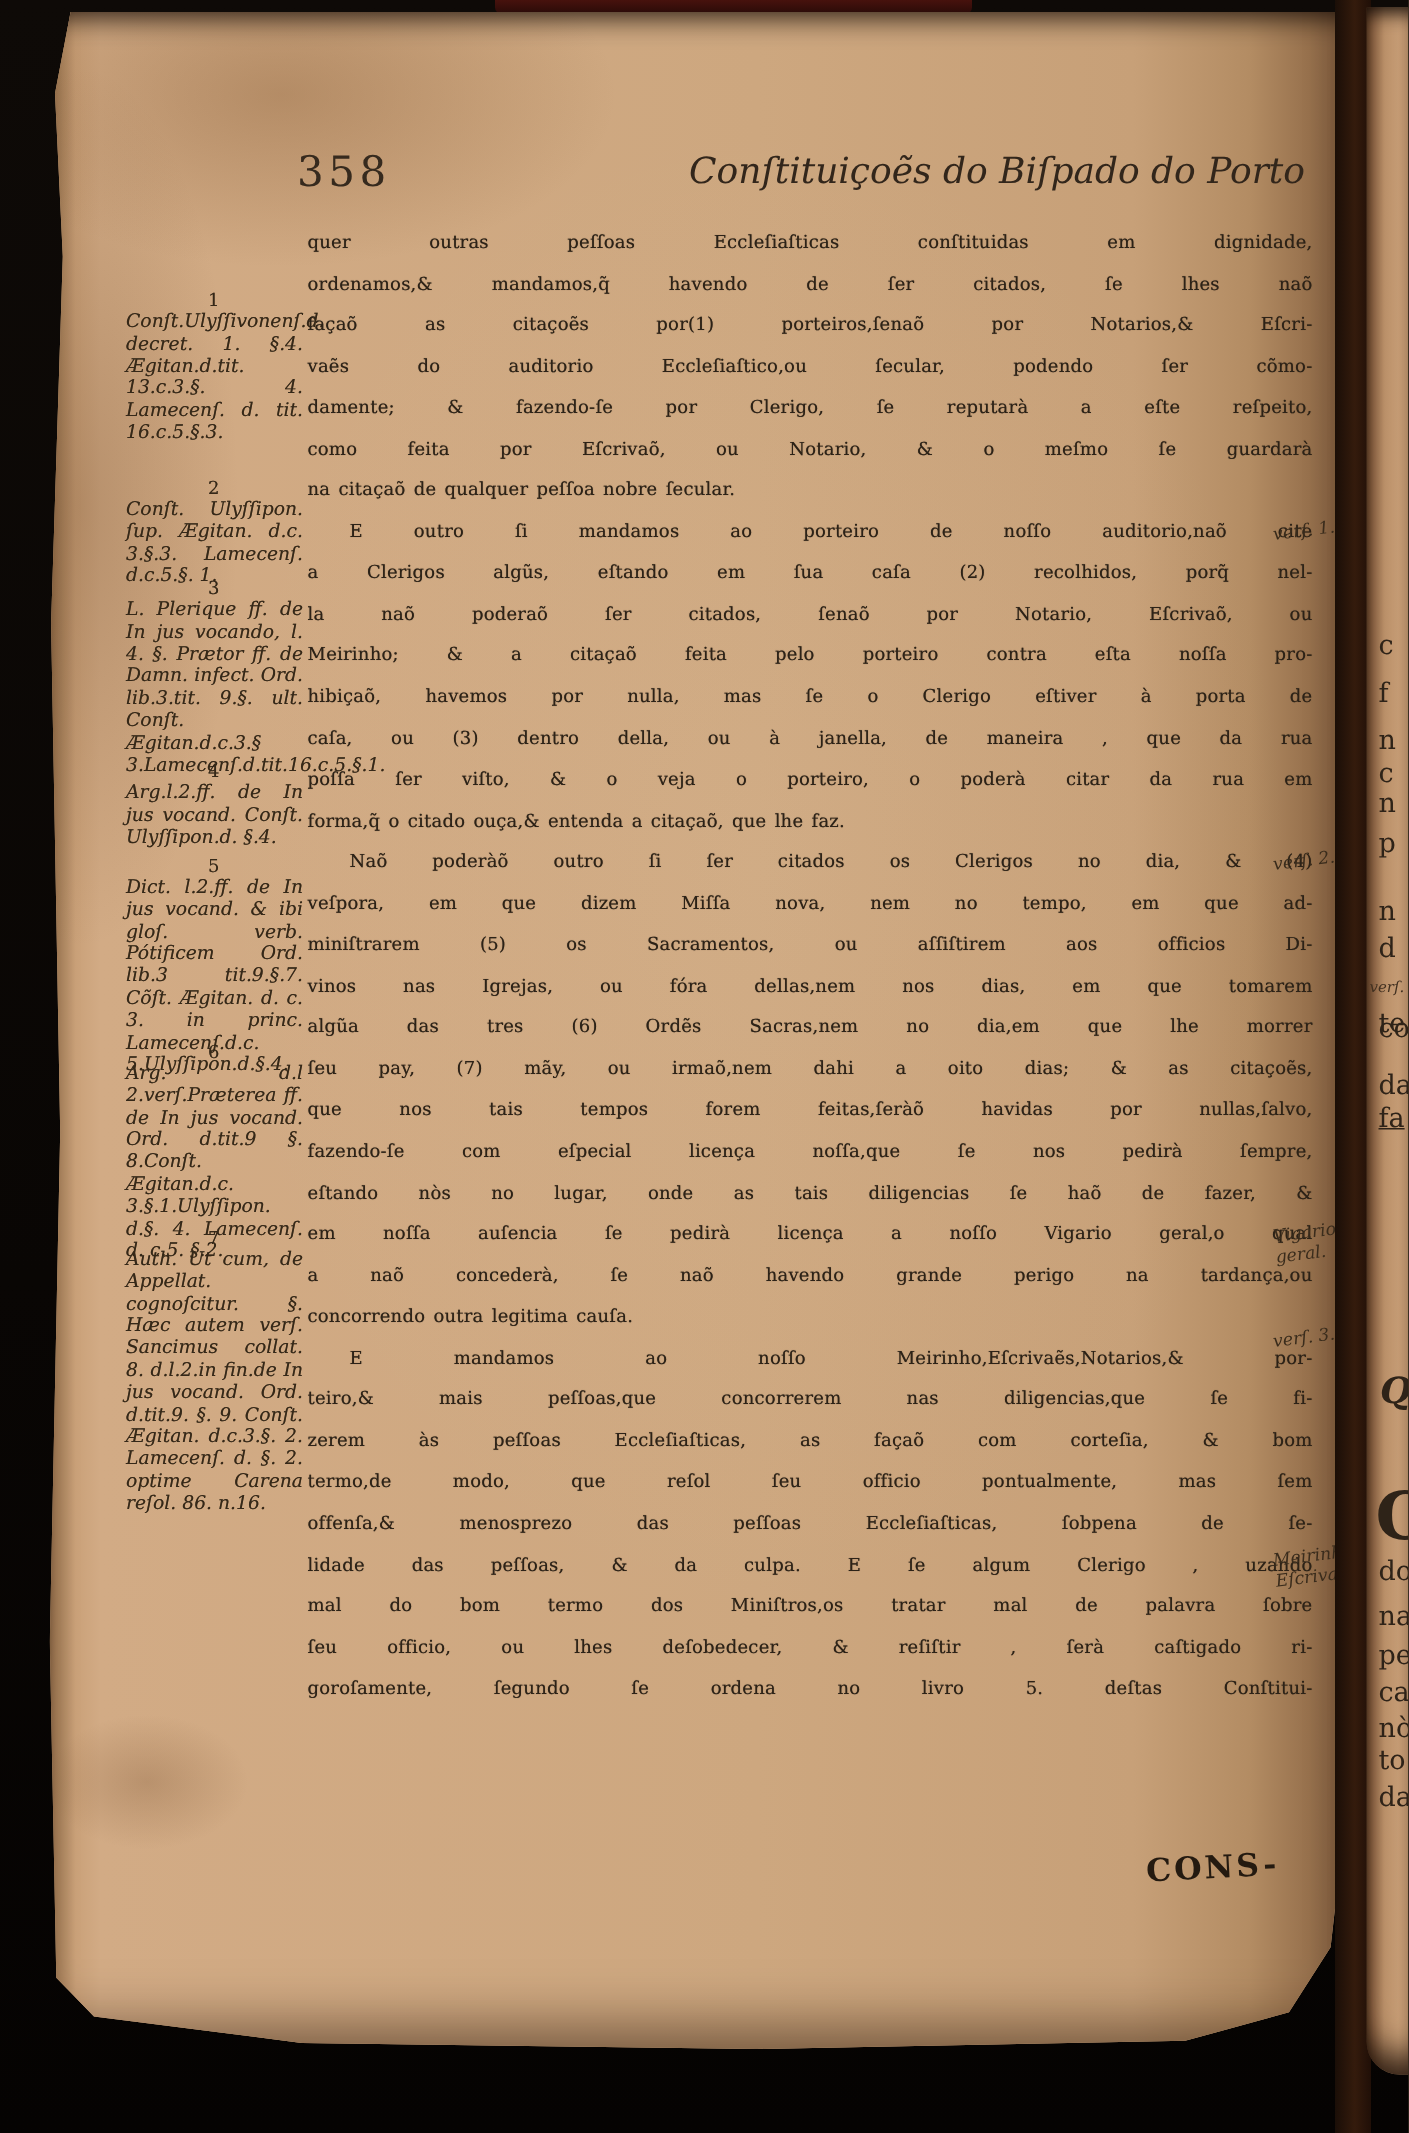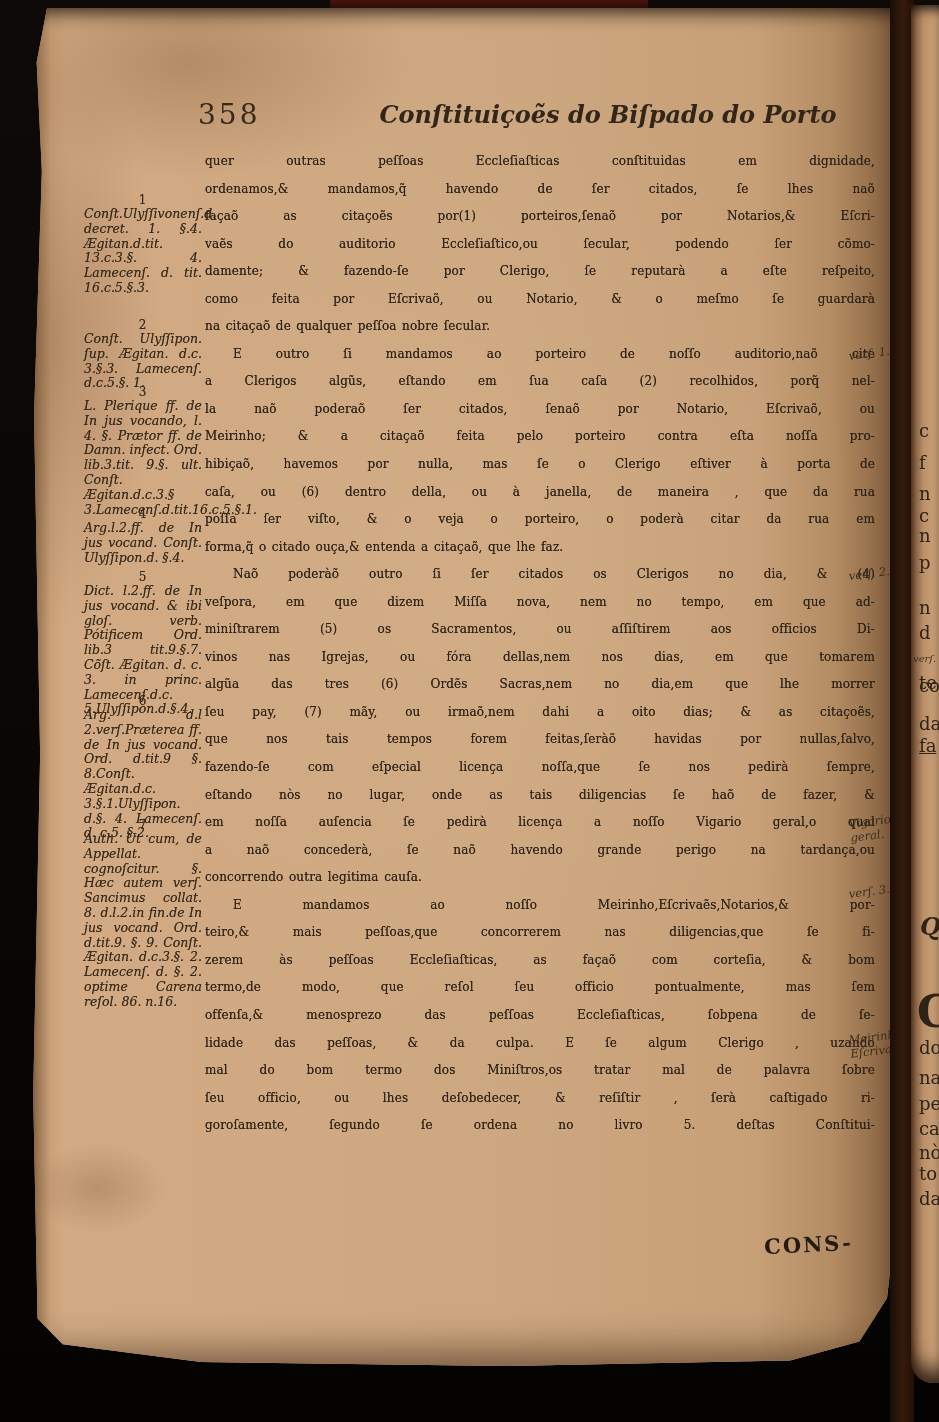--- a/index.html
+++ b/index.html
@@ -18,22 +18,22 @@
       radial-gradient(ellipse 150px 420px at 26px 330px, rgba(110,72,40,.28), transparent 70%),
       radial-gradient(ellipse 90px 60px at 70px 1180px, rgba(110,70,38,.25), transparent 75%),
       radial-gradient(ellipse 520px 720px at 55% 42%, rgba(240,215,185,.10), transparent 70%),
       linear-gradient(90deg,#6b4c31 0%,#9c7752 1%,#caa179 2.6%,#d2ab85 4.5%,#cda77f 55%,#c7a078 84%,#b38c63 93%,#97714d 97.5%,#7c5a3c 100%),
       var(--paper,#c8a17a);
     clip-path: polygon(2.2% 0, 100% 0, 100% 90.5%, 99.2% 95%, 96% 98.2%, 88% 99.6%, 55% 100%, 20% 99.7%, 4% 98.4%, 1.1% 96.5%, 0.6% 80%, 1.4% 55%, 0.7% 30%, 1.6% 12%, 1% 4%);
     box-shadow: inset 0 16px 18px -12px rgba(20,10,5,.85), inset 0 -34px 38px -20px rgba(40,20,8,.55);
     color:var(--ink,#2e241a);
   }
   .pagenum{position:absolute;left:170px;top:90px;font-size:28px;letter-spacing:3px;color:#362a1e;}
-  .runtitle{position:absolute;left:318px;top:92px;width:524px;text-align:center;
-    font-style:italic;font-weight:bold;font-size:24px;color:#32261b;}
+  .runtitle{position:absolute;left:318px;top:92px;width:524px;text-align:right;
+    font-style:italic;font-weight:normal;font-size:24px;color:#32261b;}
   
   .bodycol{position:absolute;left:177px;top:140px;width:670px;}
   .bline{font-size:12px;line-height:27.55px;height:27.55px;text-align:justify;text-align-last:justify;
     word-spacing:1.5px;letter-spacing:.15px;color:#2c2217;text-shadow:0 0 .5px rgba(44,34,23,.7);}
   .bline.indent{padding-left:28px;}
   .bline.pend{text-align-last:left;}
   
   .mnote{position:absolute;left:56px;width:118px;font-style:italic;font-size:12.5px;
     line-height:14.8px;color:#352818;text-align:justify;text-shadow:0 0 .4px rgba(53,40,24,.6);}
   .mnote .mnum{font-style:normal;text-align:center;font-size:12px;line-height:14px;letter-spacing:1px;}
@@ -105,21 +105,21 @@
         <div class="bline">façaõ as citaçoẽs por(1) porteiros,ſenaõ por Notarios,&amp; Eſcri-</div>
         <div class="bline">vaẽs do auditorio Eccleſiaſtico,ou ſecular, podendo ſer cõmo-</div>
         <div class="bline">damente; &amp; fazendo-ſe por Clerigo, ſe reputarà a eſte reſpeito,</div>
         <div class="bline">como feita por Eſcrivaõ, ou Notario, &amp; o meſmo ſe guardarà</div>
         <div class="bline pend">na citaçaõ de qualquer peſſoa nobre ſecular.</div>
         <div class="bline indent">E outro ſi mandamos ao porteiro de noſſo auditorio,naõ cite</div>
         <div class="bline">a Clerigos algũs, eſtando em ſua caſa (2) recolhidos, porq̃ nel-</div>
         <div class="bline">la naõ poderaõ ſer citados, ſenaõ por Notario, Eſcrivaõ, ou</div>
         <div class="bline">Meirinho; &amp; a citaçaõ feita pelo porteiro contra eſta noſſa pro-</div>
         <div class="bline">hibiçaõ, havemos por nulla, mas ſe o Clerigo eſtiver à porta de</div>
-        <div class="bline">caſa, ou (6) dentro della, ou à janella, de maneira , que da rua</div>
+        <div class="bline">caſa, ou (3) dentro della, ou à janella, de maneira , que da rua</div>
         <div class="bline">poſſa ſer viſto, &amp; o veja o porteiro, o poderà citar da rua em</div>
         <div class="bline pend">forma,q̃ o citado ouça,&amp; entenda a citaçaõ, que lhe faz.</div>
         <div class="bline indent">Naõ poderàõ outro ſi ſer citados os Clerigos no dia, &amp; (4)</div>
         <div class="bline">veſpora, em que dizem Miſſa nova, nem no tempo, em que ad-</div>
         <div class="bline">miniſtrarem (5) os Sacramentos, ou aſſiſtirem aos officios Di-</div>
         <div class="bline">vinos nas Igrejas, ou fóra dellas,nem nos dias, em que tomarem</div>
         <div class="bline">algũa das tres (6) Ordẽs Sacras,nem no dia,em que lhe morrer</div>
         <div class="bline">ſeu pay, (7) mãy, ou irmaõ,nem dahi a oito dias; &amp; as citaçoẽs,</div>
         <div class="bline">que nos tais tempos forem feitas,ſeràõ havidas por nullas,ſalvo,</div>
         <div class="bline">fazendo-ſe com eſpecial licença noſſa,que ſe nos pedirà ſempre,</div>

